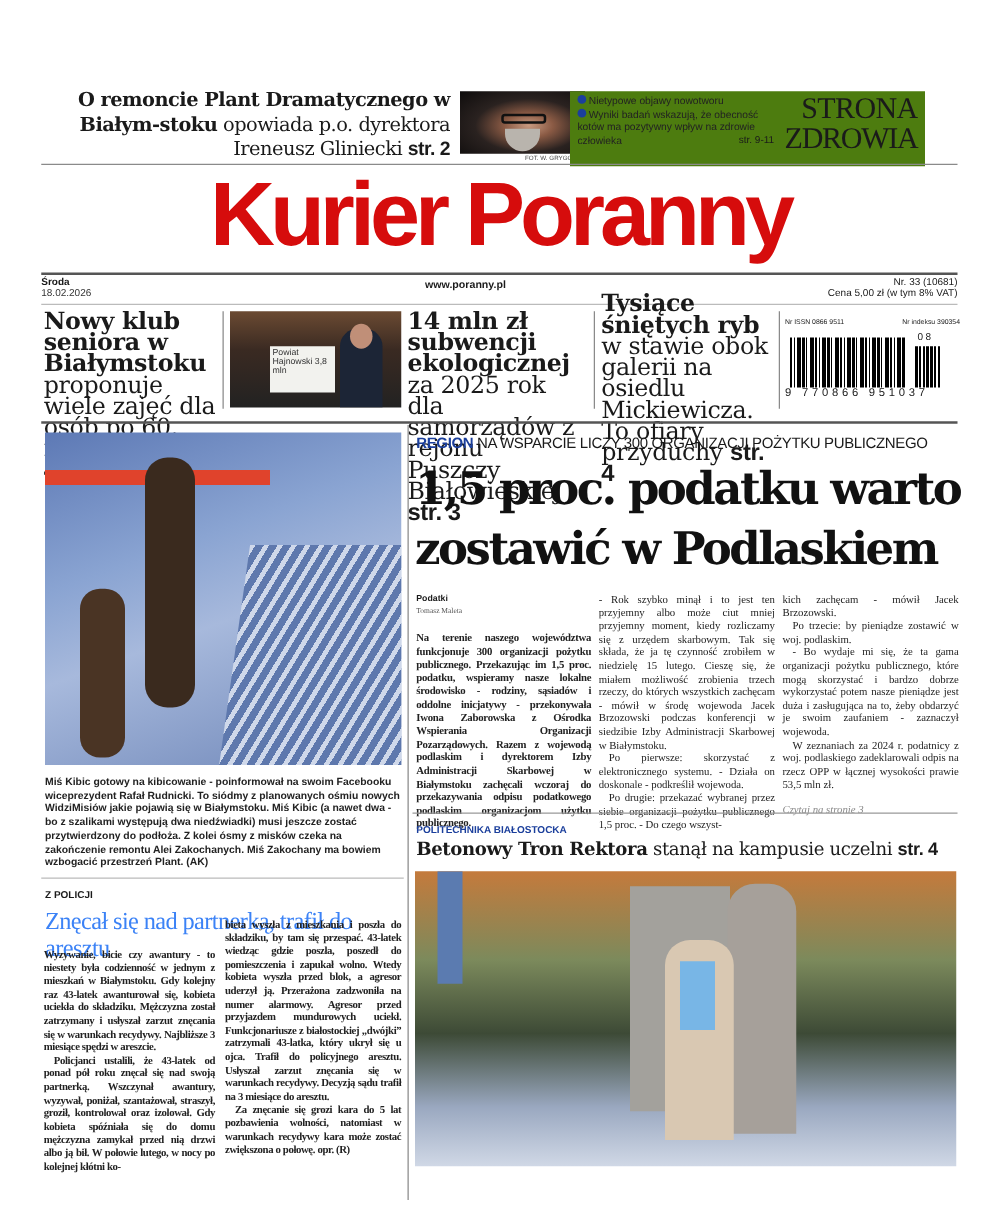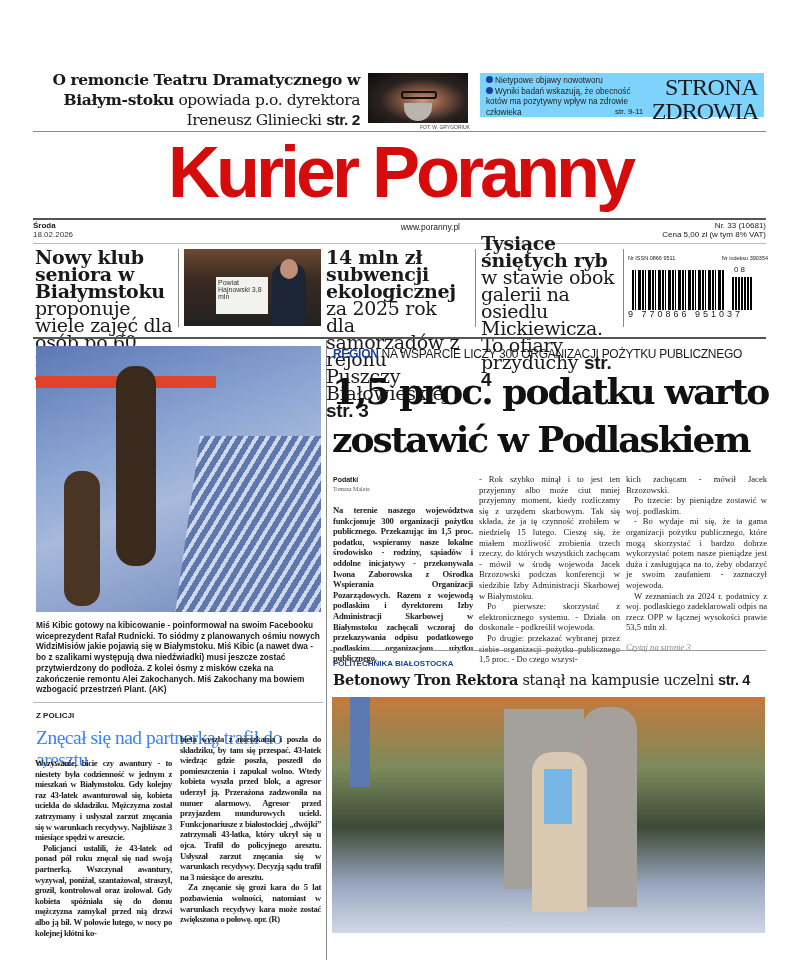--- a/index.html
+++ b/index.html
@@ -11,32 +11,32 @@
 .dserif{font-family:"DejaVu Serif",serif}
 .hr{position:absolute;background:#8a8a8a;height:1px}
 .vr{position:absolute;background:#8a8a8a;width:1px}
 
 #top-teaser{left:40px;top:70px;width:320px;text-align:right;font-size:15.5px;line-height:19px;letter-spacing:-0.4px}
 #top-teaser b{font-weight:bold}
 #top-photo{left:368px;top:73px;width:100px;height:50px;background:radial-gradient(ellipse at 55% 55%,#c89a80 0%,#8a5a44 25%,#2a2220 55%,#0e0c0c 100%);}
 #top-photo .glasses{position:absolute;left:33px;top:18px;width:36px;height:8px;border:2px solid #111;border-radius:3px}
 #top-photo .beard{position:absolute;left:36px;top:30px;width:28px;height:18px;background:#b9b4ad;border-radius:0 0 14px 14px}
 #photo-credit-top{left:420px;top:124px;font-size:5px;color:#444}
-#health-box{left:480px;top:73px;width:284px;height:44px;background:#7dd3fc}
+#health-box{left:456px;top:73px;width:284px;height:60px;background:#4d7c0f}
 #health-box ul{position:absolute;left:6px;top:3px;width:150px;list-style:none;font-size:8.2px;line-height:10.5px;color:#222}
 #health-box li .dot{display:inline-block;width:7px;height:7px;border-radius:50%;background:#1b3f9c;margin-right:2px;vertical-align:0}
 #health-box .pg{position:absolute;left:135px;top:34px;font-size:8px}
 #health-title{position:absolute;right:6px;top:2px;text-align:right;font-size:24px;line-height:24px;letter-spacing:-0.5px;color:#1a1a1a}
 #health-title .l2{font-size:24px;letter-spacing:-1px}
 
 #masthead{left:130px;top:132px;width:540px;text-align:center;font-family:"Liberation Sans",sans-serif;font-weight:bold;font-size:72px;line-height:80px;color:#d60c0c;letter-spacing:-4px}
 
 #day{left:33px;top:221px;font-size:8px;font-weight:bold}
 #date{left:33px;top:230px;font-size:8px;color:#333}
-#site{left:340px;top:222px;font-size:8.5px;font-weight:normal;width:120px;text-align:right}
+#site{left:340px;top:222px;font-size:8.5px;font-weight:bold;width:120px;text-align:left}
 #issue{right:34px;top:221px;font-size:8px;text-align:right}
 #price{right:34px;top:230px;font-size:8px;text-align:right}
 
 .teaser{font-size:19px;line-height:17px;letter-spacing:-0.3px}
 .teaser b{font-weight:bold}
 .teaser .str{font-family:"Liberation Sans",sans-serif;font-weight:bold}
 #t1{left:35px;top:249px;width:140px}
 #t1-photo{left:184px;top:249px;width:137px;height:77px;background:linear-gradient(180deg,#6b4a32 0%,#3a2a22 40%,#222 100%);overflow:hidden}
 #t1-photo .sign{position:absolute;left:32px;top:28px;width:52px;height:37px;background:#f2f2ee;font-size:7px;padding:2px;color:#333}
 #t1-photo .man{position:absolute;left:88px;top:14px;width:34px;height:63px;background:#1c2536;border-radius:14px 14px 0 0}
@@ -84,21 +84,21 @@
 
 #police-kicker{left:36px;top:711px;font-family:"Liberation Sans",sans-serif;font-size:8px;font-weight:bold}
 #police-head{left:36px;top:727px;width:290px;font-family:"Liberation Serif",serif;font-size:19.5px;letter-spacing:-0.5px;color:#3b82f6}
 #policeA{left:35px;top:758px;width:137px;font-weight:bold;letter-spacing:-0.3px}
 #policeB{left:180px;top:734px;width:141px;font-weight:bold;letter-spacing:-0.3px}
 </style>
 </head>
 <body>
 
 <div id="top-teaser" class="abs dserif">
-  <b>O remoncie Teatru Dramatycznego w Białym-stoku</b><span> opowiada p.o. dyrektora Ireneusz Gliniecki </span><b class="sans">str. 2</b>
+  <b>O remoncie Plant Dramatycznego w Białym-stoku</b><span> opowiada p.o. dyrektora Ireneusz Gliniecki </span><b class="sans">str. 2</b>
 </div>
 <div id="top-photo" class="abs">
   <div class="glasses"></div>
   <div class="beard"></div>
 </div>
 <div id="photo-credit-top" class="abs sans">FOT. W. GRYGORIUK</div>
 
 <div id="health-box" class="abs sans">
   <ul>
     <li><span class="dot"></span><span>Nietypowe objawy nowotworu</span></li>

